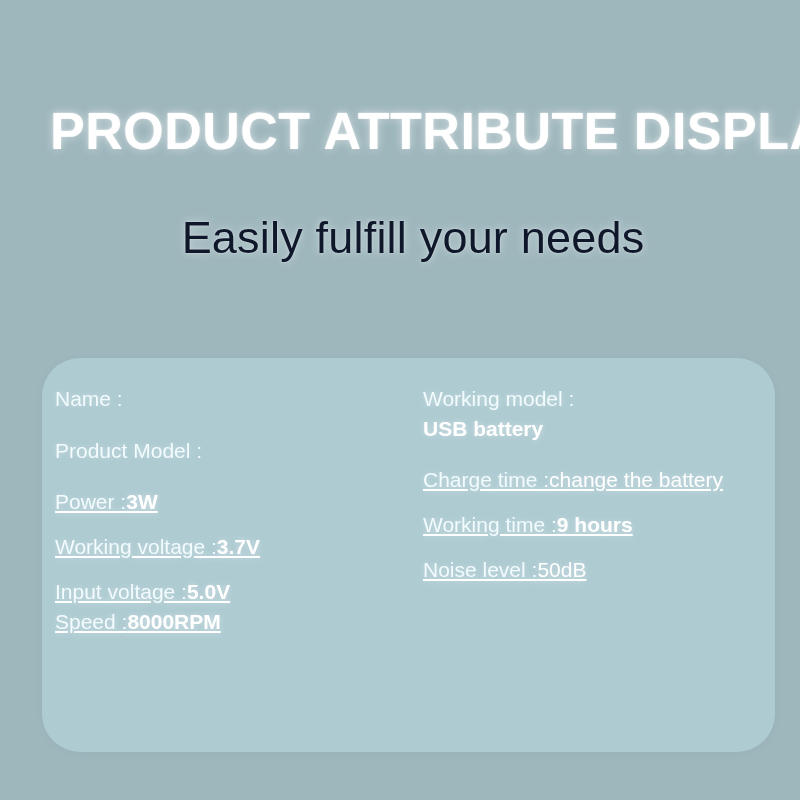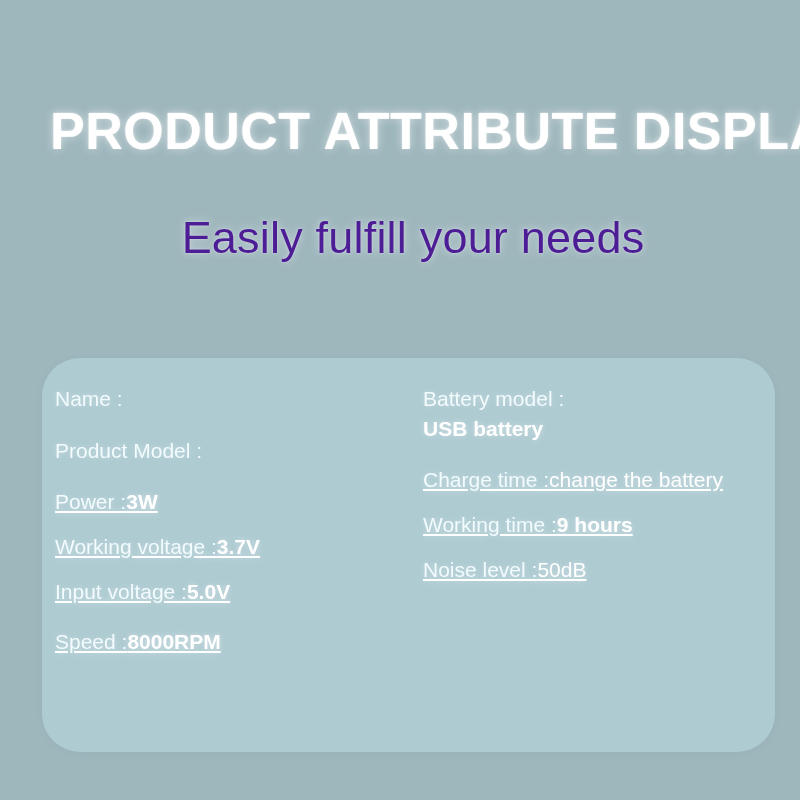--- a/index.html
+++ b/index.html
@@ -53,21 +53,21 @@
     position: absolute;
     left: 50px;
     top: 211px;
     width: 726px;
     text-align: center;
     font-family: "Liberation Sans", sans-serif;
     font-weight: normal;
     font-size: 45px;
     line-height: 54px;
     letter-spacing: 0.2px;
-    color: #4c1d95;
+    color: #0f172a;
     white-space: nowrap;
     text-shadow: 0 0 8px rgba(255,255,255,0.45),
                  0 0 2px rgba(255,255,255,0.6);
   }
 
   
   .spec-card {
     position: absolute;
     left: 42px;
     top: 358px;
@@ -137,21 +137,21 @@
   }
   .spec-row.inline .spec-value.bold { font-weight: bold; }
   .spec-row.inline .spec-value.normal { font-weight: normal; }
 
   
   .r-l-name      { margin-top: 0px;  }
   .r-l-model     { margin-top: 22px; }
   .r-l-power     { margin-top: 21px; }
   .r-l-wvolt     { margin-top: 15px; }
   .r-l-ivolt     { margin-top: 15px; }
-  .r-l-speed     { margin-top: 20px; }
+  .r-l-speed     { }
 
   
   .r-r-battery   { margin-top: 0px;  }
   .r-r-material  { margin-top: 22px; }
   .r-r-charge    { margin-top: 21px; }
   .r-r-wtime     { margin-top: 15px; }
   .r-r-noise     { margin-top: 15px; }
 </style>
 </head>
 <body>
@@ -190,21 +190,21 @@
 
         <div class="spec-row inline r-l-speed">
           <span class="spec-label">Speed :</span><span class="spec-value bold">8000RPM</span>
         </div>
 
       </div>
 
       <div class="spec-col spec-col-right">
 
         <div class="spec-row stacked r-r-battery">
-          <span class="spec-label">Battery model :</span>
+          <span class="spec-label">Working model :</span>
           <span class="spec-value bold">USB battery</span>
         </div>
 
 
         <div class="spec-row inline r-r-charge">
           <span class="spec-label">Charge time :</span><span class="spec-value normal">change the battery</span>
         </div>
 
         <div class="spec-row inline r-r-wtime">
           <span class="spec-label">Working time :</span><span class="spec-value bold">9 hours</span>

